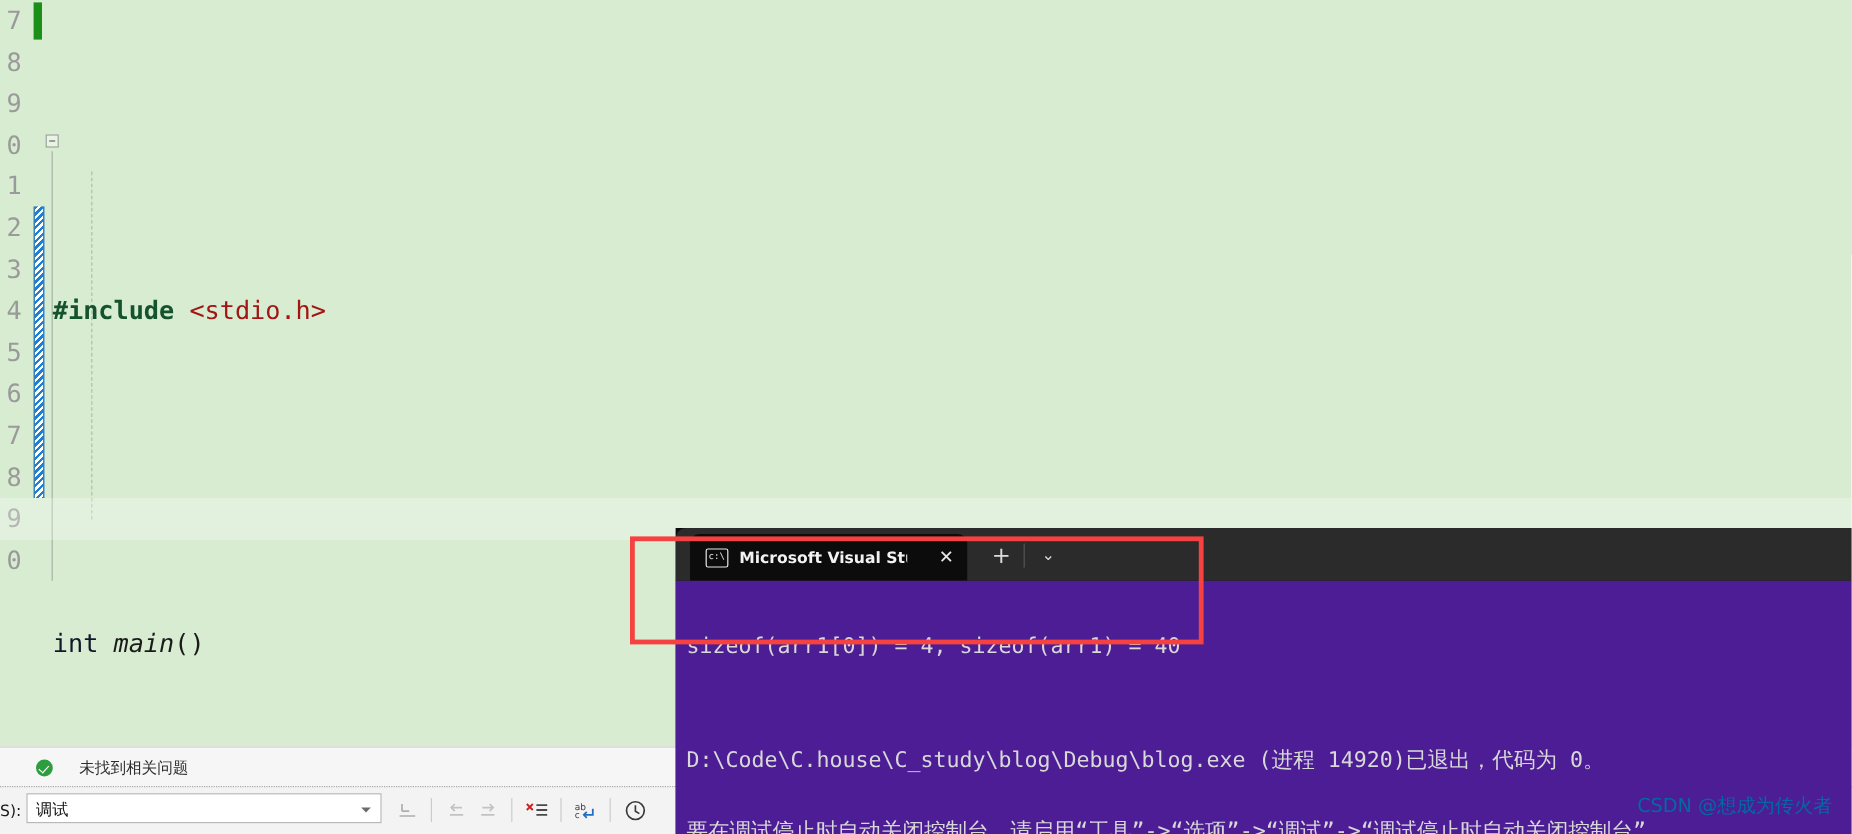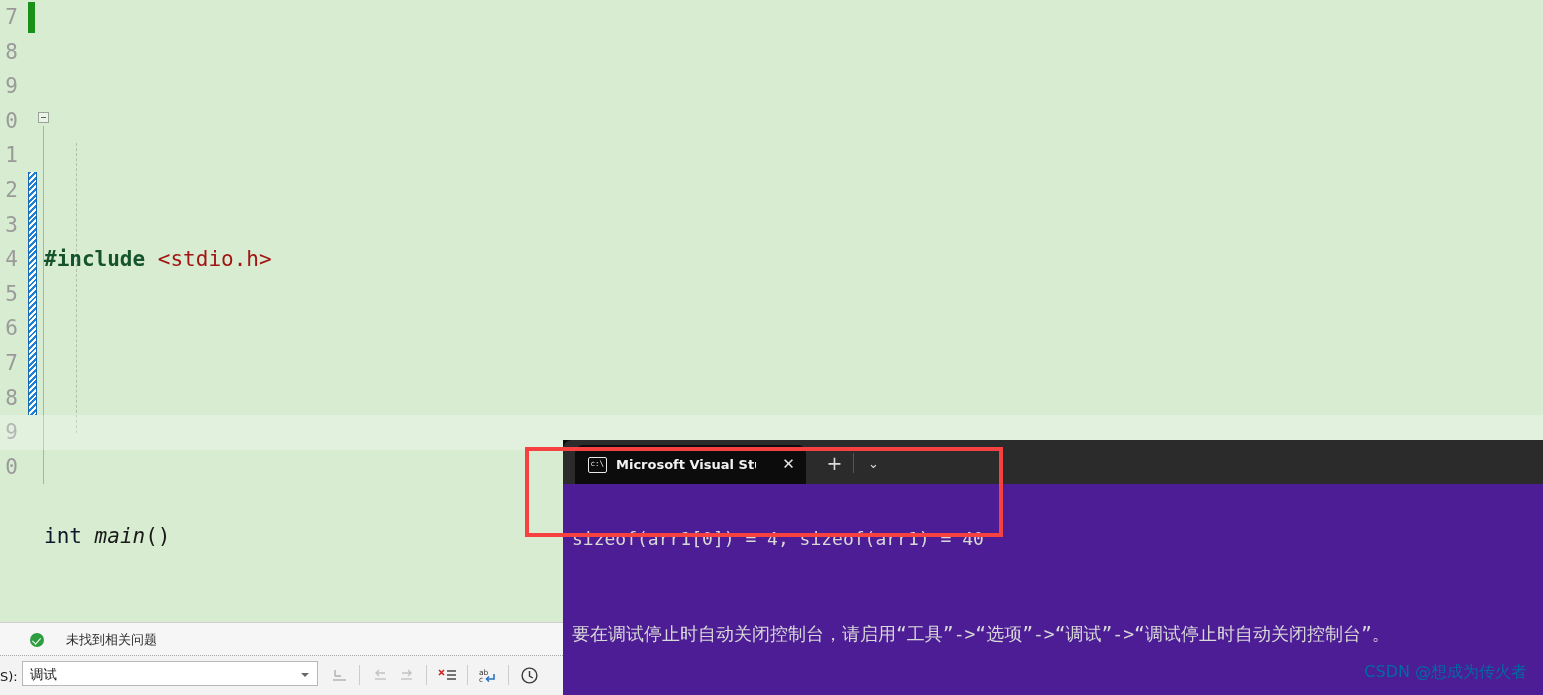--- a/index.html
+++ b/index.html
@@ -469,20 +469,21 @@
       <span class="tab-newbtn">+</span>
       <span class="tab-vsep"></span>
       <span class="tab-dropbtn">⌄</span>
     </div>
 
     <div class="console-body">
       <div class="con-group-a">
         <div class="con-line">sizeof(arr1[0]) = 4, sizeof(arr1) = 40</div>
       </div>
       <div class="con-group-b">
+        <div class="con-line">D:\Code\C.house\C_study\blog\Debug\blog.exe (进程 14920)已退出，代码为 0。</div>
         <div class="con-line">要在调试停止时自动关闭控制台，请启用“工具”-&gt;“选项”-&gt;“调试”-&gt;“调试停止时自动关闭控制台”。</div>
         
       </div>
     </div>
   </div>
 
   <div class="annot-box"></div>
 
   <div class="watermark">CSDN @想成为传火者</div>
 

